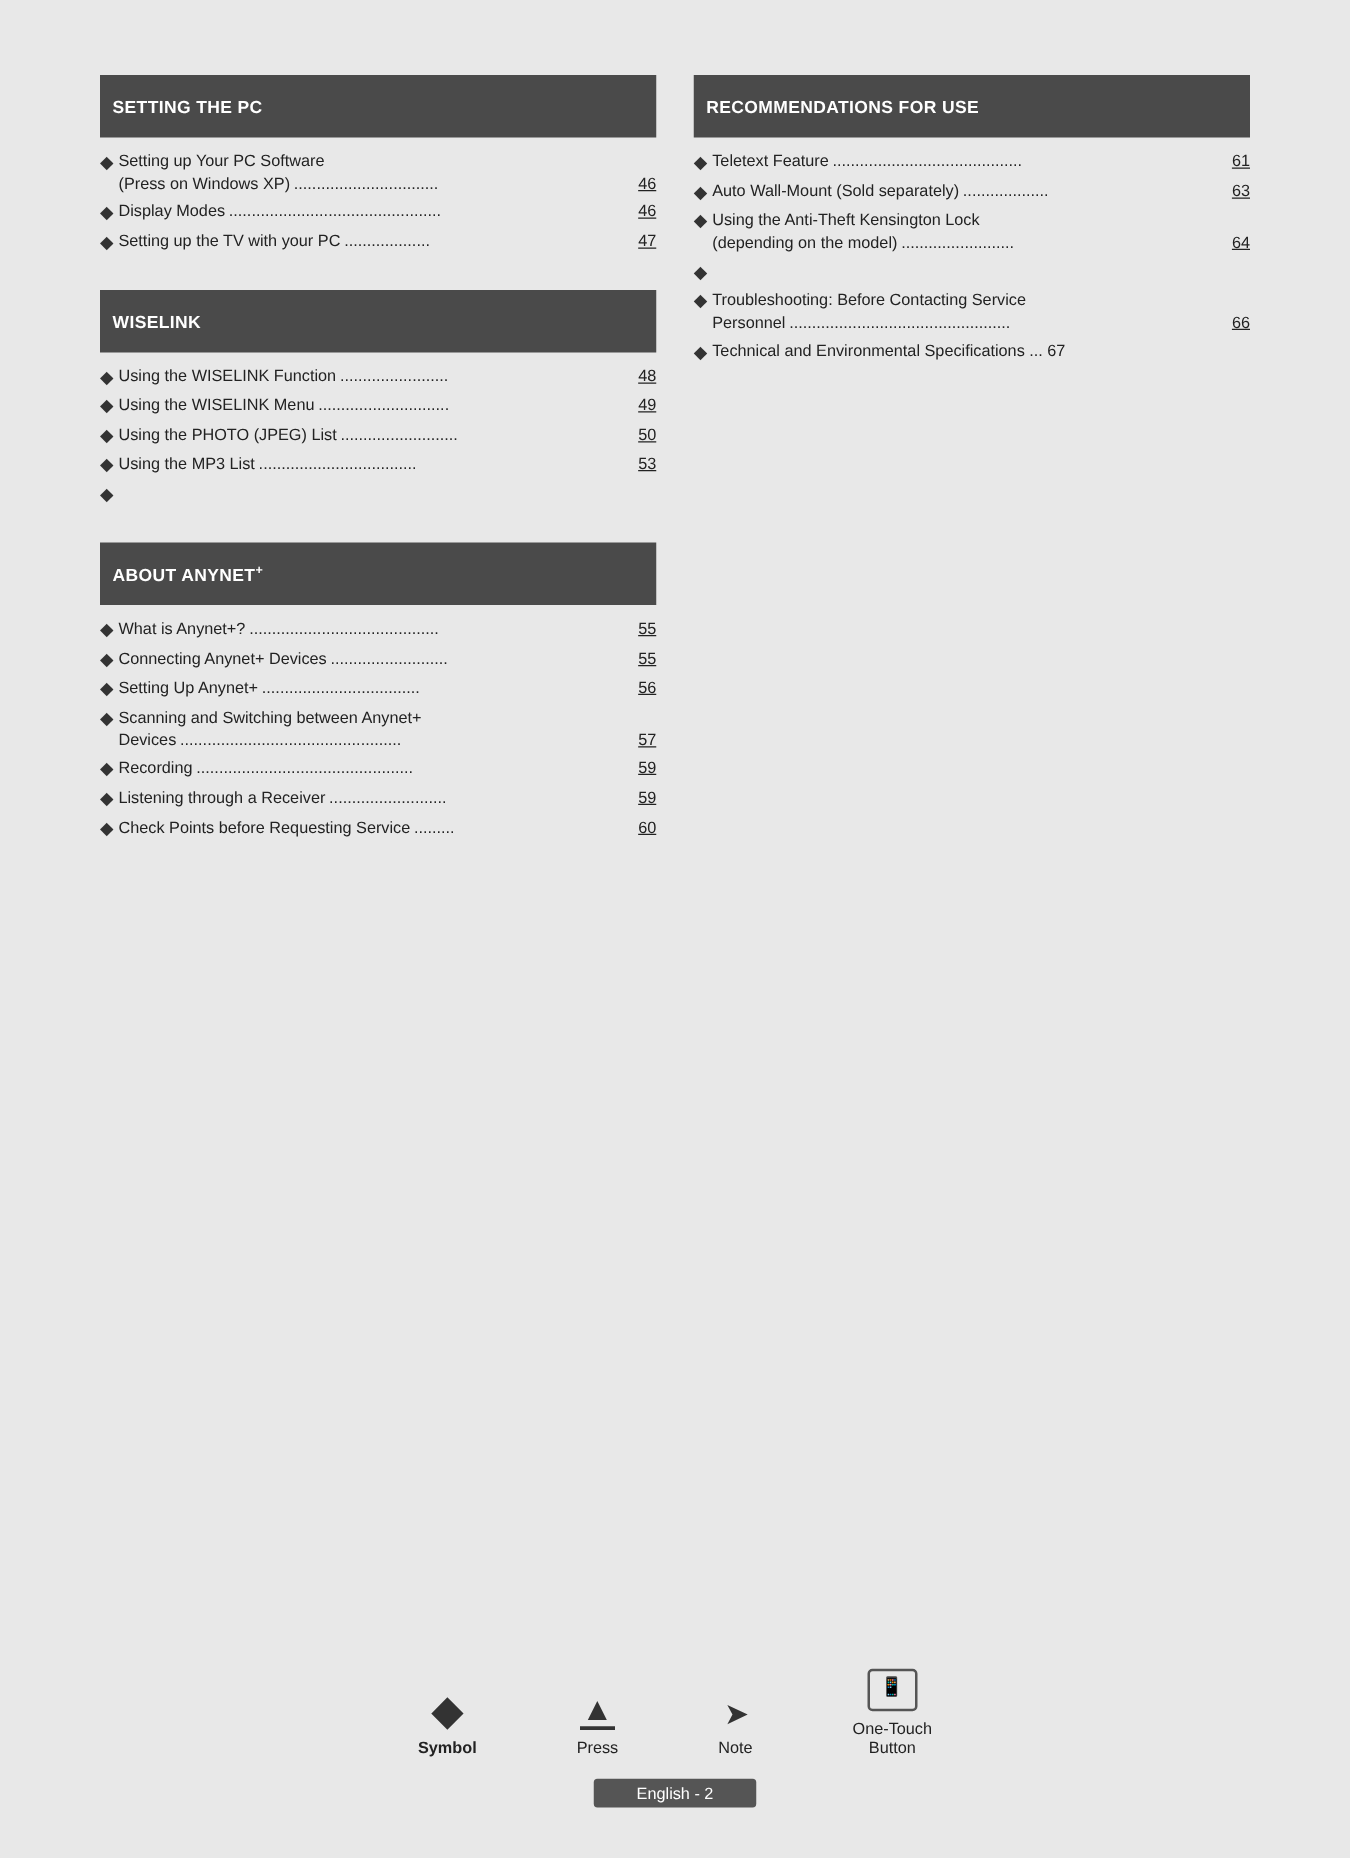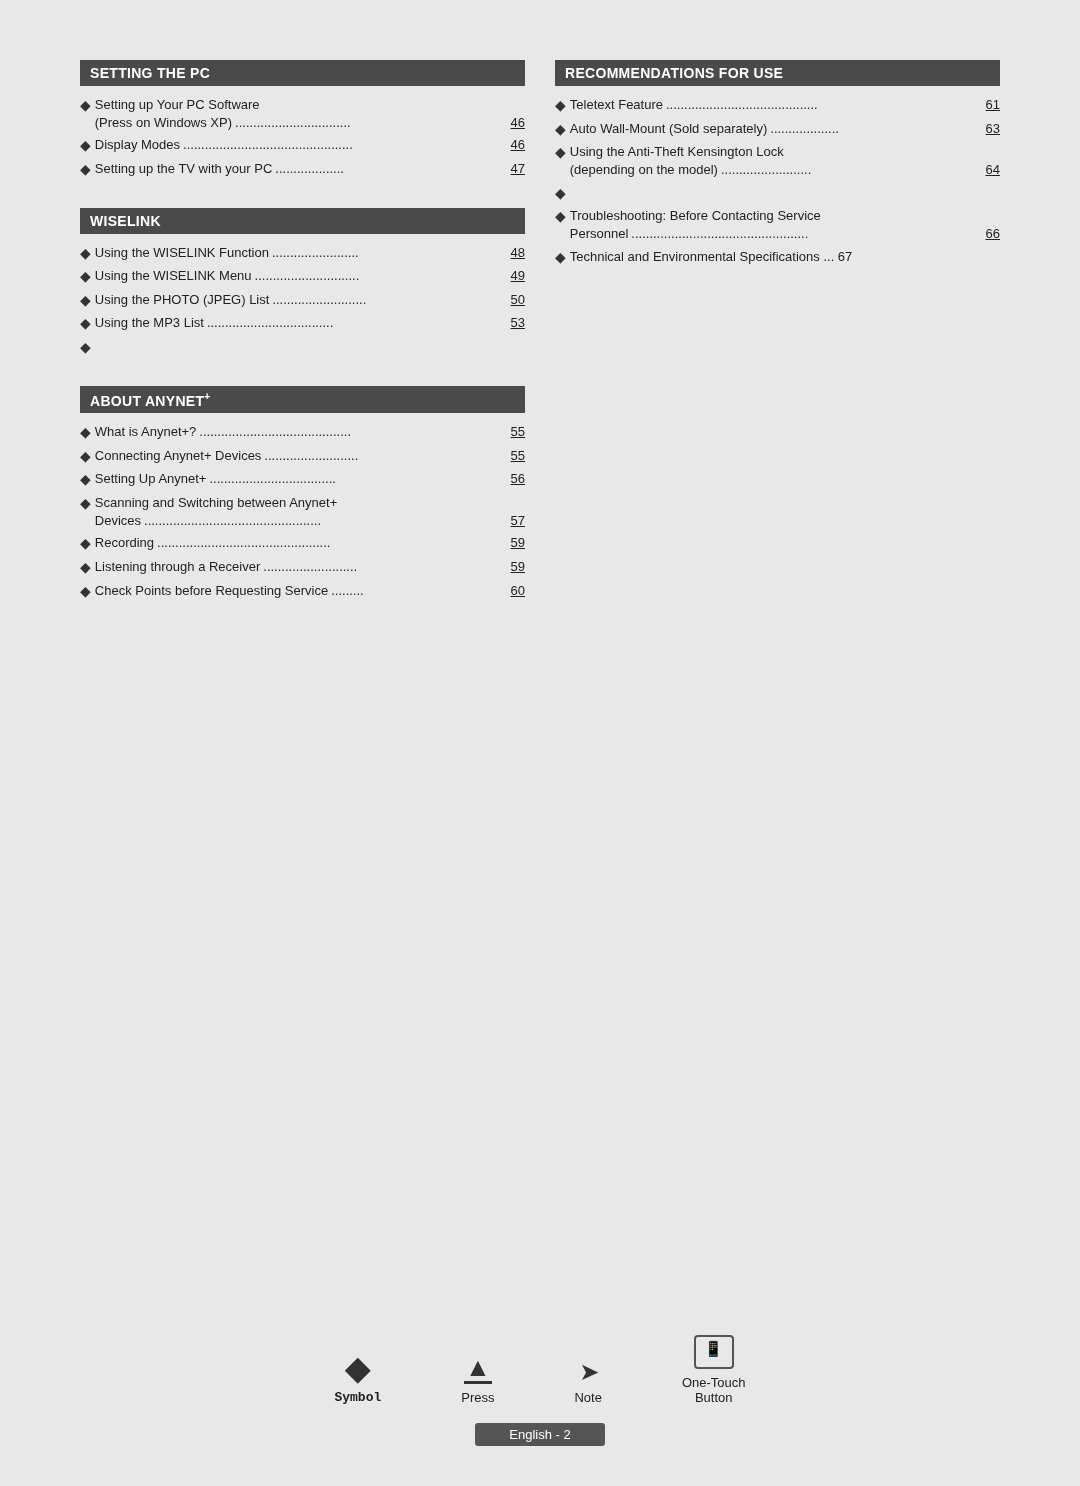--- a/index.html
+++ b/index.html
@@ -29,21 +29,21 @@
 
     .section {
       margin-bottom: 28px;
     }
 
     .section-header {
       background-color: #4a4a4a;
       color: #ffffff;
       font-weight: bold;
       font-size: 14px;
-      padding: 5px 10px;
+      padding: 17px 10px;
       margin-bottom: 10px;
       letter-spacing: 0.3px;
     }
 
     .toc-item {
       display: flex;
       align-items: flex-start;
       font-size: 13px;
       color: #222;
       margin-bottom: 4px;
@@ -106,21 +106,20 @@
       display: flex;
       flex-direction: column;
       align-items: center;
       gap: 6px;
     }
 
     .footer-icon-label {
       font-size: 13px;
       font-weight: bold;
       color: #222;
-      font-family: Liberation Mono, monospace;
     }
 
     .footer-icon-label-normal {
       font-size: 13px;
       color: #222;
       font-weight: normal;
       text-align: right;
     }
 
     .page-badge {

